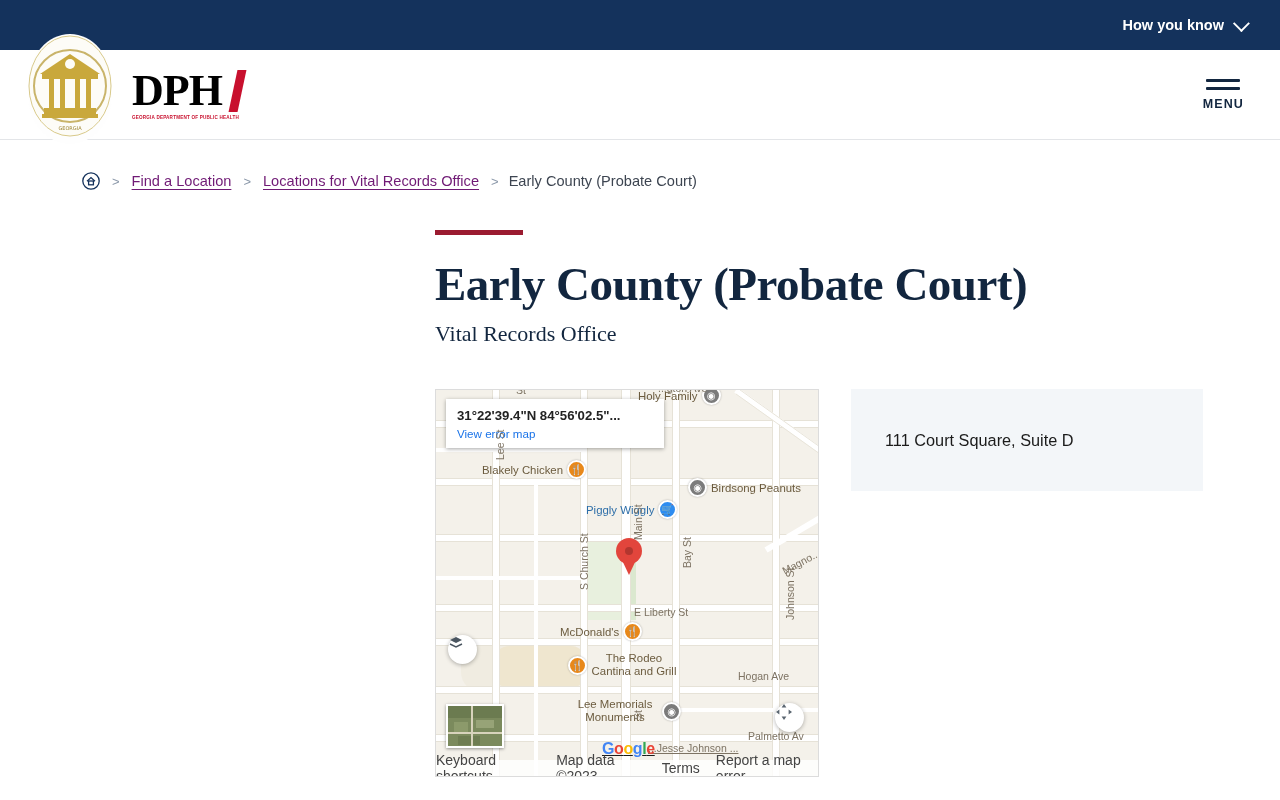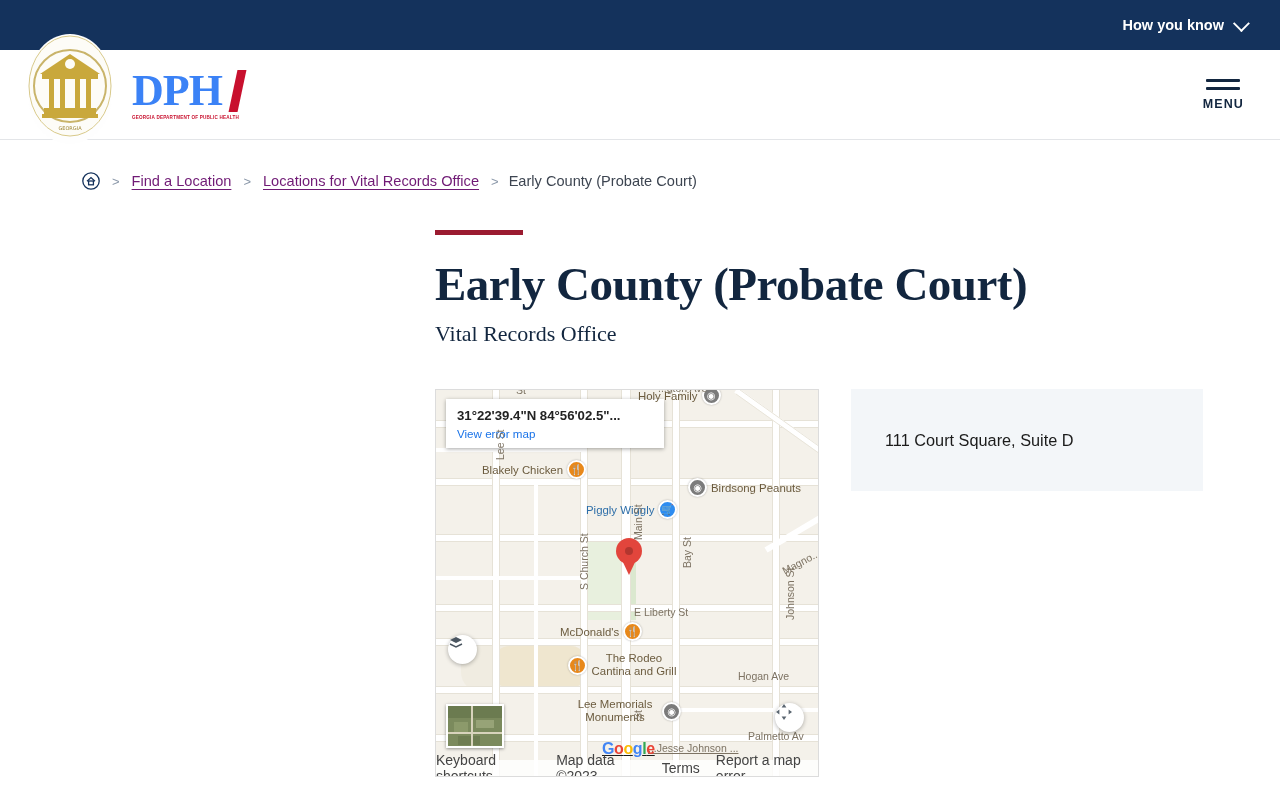--- a/index.html
+++ b/index.html
@@ -71,21 +71,21 @@
     width: 112px;
     height: 52px;
     position: relative;
     flex: none;
   }
   .dph-mark .dph-text {
     font-family: "Liberation Serif", serif;
     font-weight: bold;
     font-size: 44px;
     letter-spacing: -1px;
-    color: #3b82f6;
+    color: #000000;
     line-height: 44px;
   }
   .dph-mark .dph-sub {
     font-size: 4.6px;
     letter-spacing: 0.2px;
     color: #c8102e;
     font-weight: bold;
     margin-top: 2px;
     white-space: nowrap;
   }

